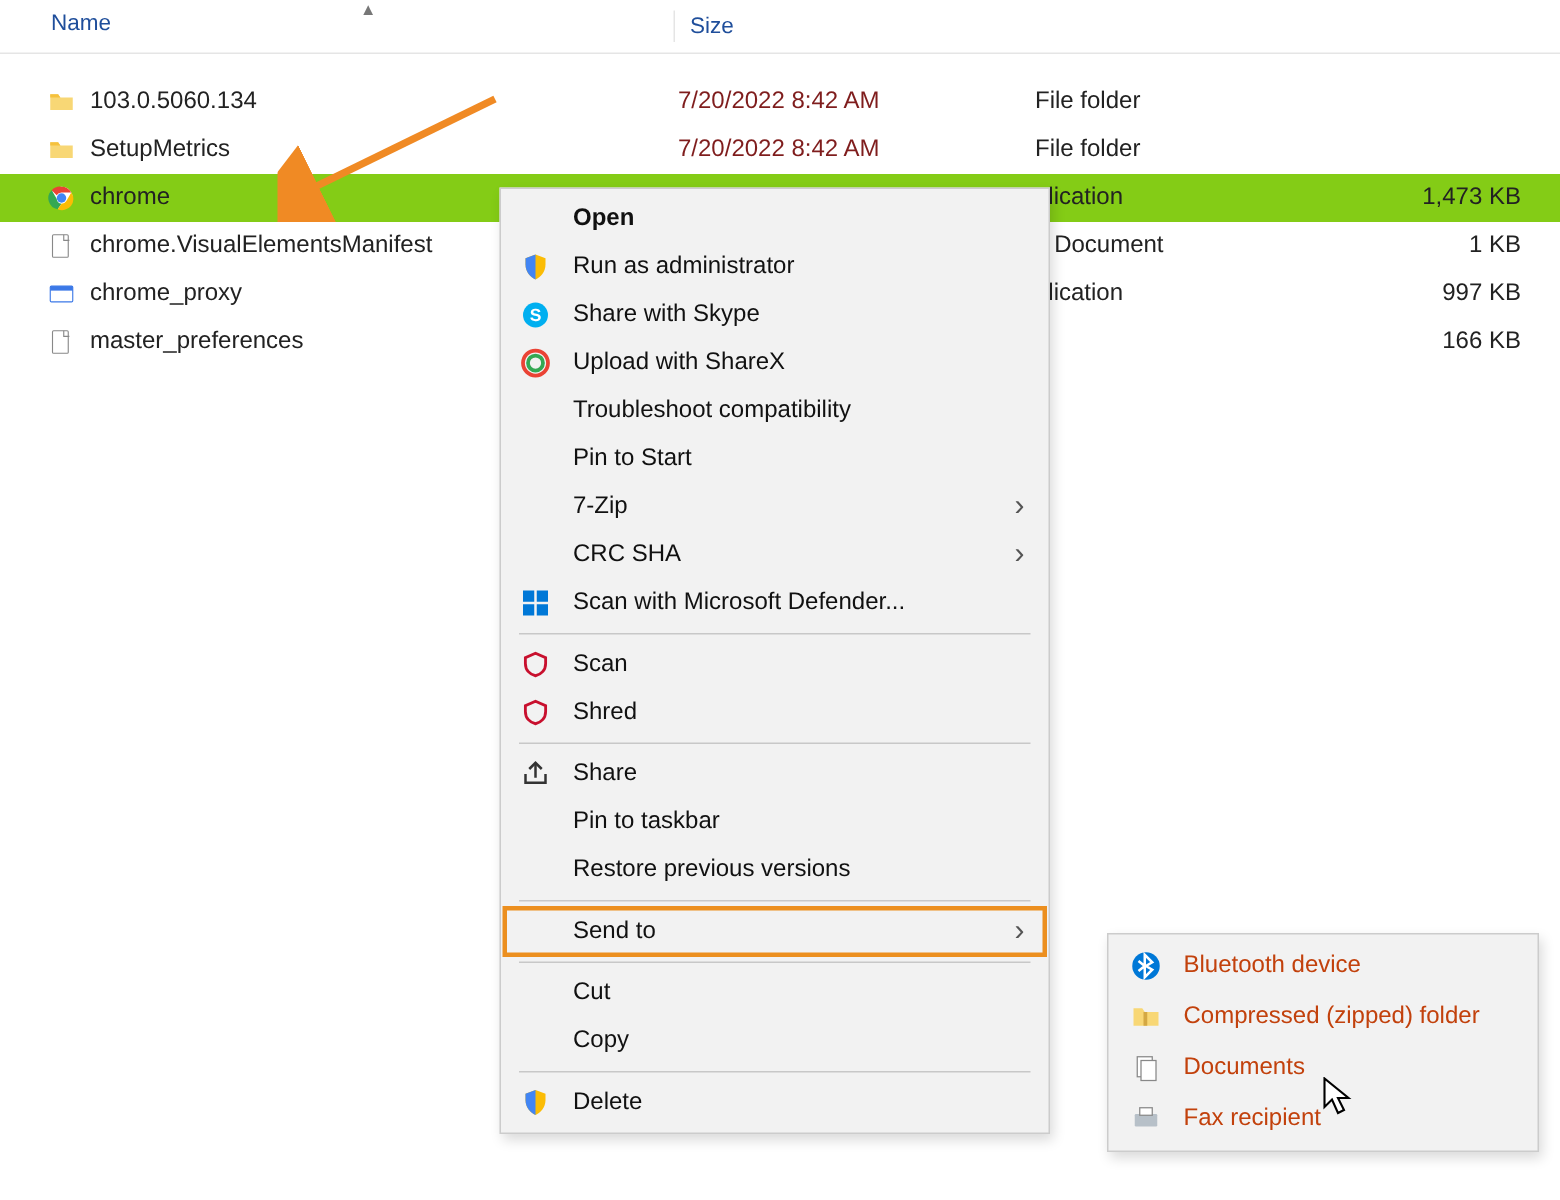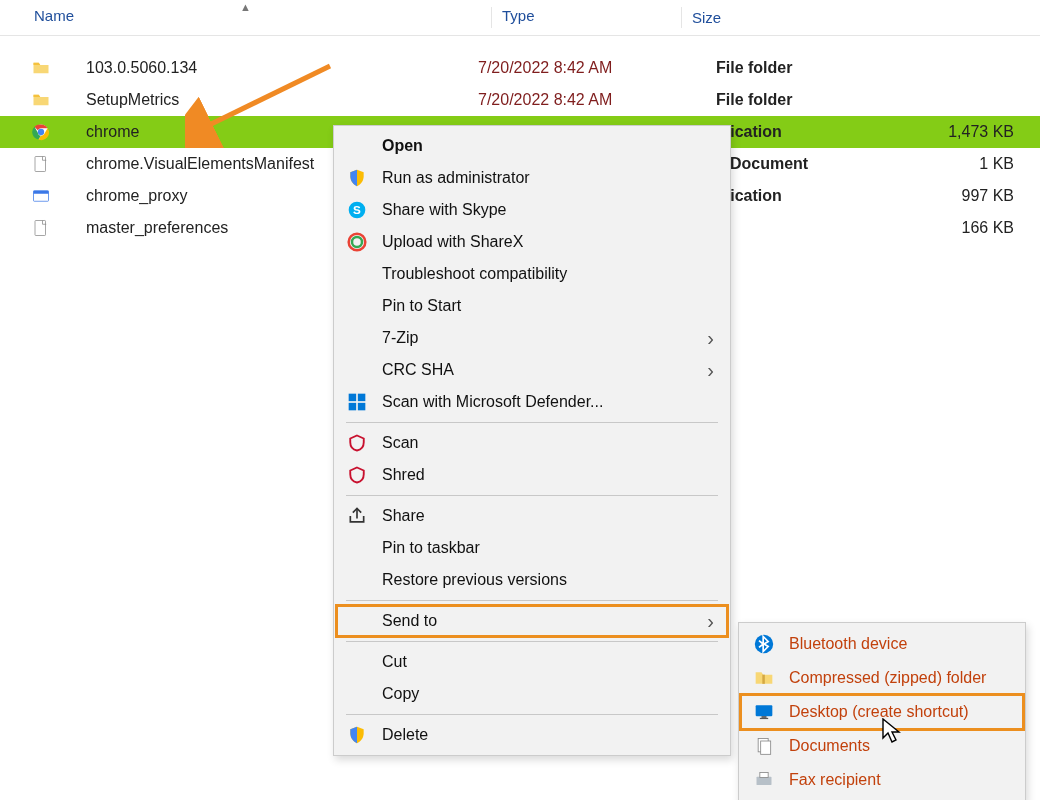--- a/index.html
+++ b/index.html
@@ -17,21 +17,21 @@
   .col-header {
     display: flex;
     border-bottom: 1px solid #e5e5e5;
     height: 36px;
     align-items: center;
     font-size: 15px;
     color: #1f4e9b;
     user-select: none;
   }
   .col-header .col { padding: 0 10px; }
-  .col-name  { width: 492px; padding-left: 34px !important; position: relative; }
+  .col-name  { width: 450px; padding-left: 34px !important; position: relative; }
   .col-date  { width: 240px; }
   .col-type  { width: 190px; }
   .col-size  { flex: 1; padding-right: 26px !important; }
   .col-sep { border-right: 1px solid #e5e5e5; height: 60%; }
   .sort-caret {
     position: absolute;
     left: 240px;
     top: -6px;
     font-size: 11px;
     color: #777;
@@ -41,39 +41,39 @@
   .file-row {
     display: flex;
     align-items: center;
     height: 32px;
     font-size: 16px;
     color: #222;
     padding-left: 30px;
   }
   .file-row.selected { background: #84cc16; }
   .file-row .icon { width: 22px; display: inline-flex; justify-content: center; }
-  .file-row .fname { width: 400px; padding-left: 8px; margin-left: 26px; }
+  .file-row .fname { width: 400px; padding-left: 8px; }
   .file-row .fdate { width: 238px; color: #7f1d1d; }
-  .file-row .ftype { width: 190px; color: #222; font-weight: bold; }
+  .file-row .ftype { width: 190px; color: #222; }
   .file-row .fsize { flex:1; text-align: right; padding-right: 26px; }
   
   .ic-folder svg, .ic-generic svg, .ic-chrome svg, .ic-proxy svg { width:18px; height:18px; display:block; }
   
   .arrow-annot {
     position: absolute;
     left: 185px;
     top: 58px;
     pointer-events: none;
   }
   
   .ctxmenu {
     position: absolute;
     left: 333px;
     top: 125px;
-    width: 398px;
+    width: 367px;
     background: #f2f2f2;
     border: 1px solid #ccc;
     box-shadow: 2px 4px 8px rgba(0,0,0,0.15);
     padding: 4px 2px;
   }
   .ctx-item {
     display: flex;
     align-items: center;
     height: 32px;
     padding-left: 46px;
@@ -132,21 +132,20 @@
   }
 </style>
 </head>
 <body>
 
 <div class="col-header">
   <div class="col col-name col-sep">
     <span>Name</span>
     <span class="sort-caret">▲</span>
   </div>
-  <div class="col col-type col-sep"><span>Type</span></div>
   <div class="col col-size"><span>Size</span></div>
 </div>
 
 <div class="file-rows">
 
   <div class="file-row">
     <span class="icon ic-folder">
       <svg viewBox="0 0 24 24">
           <path fill="#f8d775" d="M2 5h7l2 3h11v11H2z"></path>
           <path fill="#f5c13d" d="M2 5h7l2 3H2z"></path>
@@ -364,30 +363,20 @@
   </div>
   <div class="sub-item">
     <span class="sub-icon">
         <svg width="20" height="20" viewBox="0 0 24 24">
           <path fill="#f8d775" d="M2 5h7l2 3h11v11H2z"></path>
           <rect x="10" y="8" width="3" height="11" fill="#d4a843"></rect>
         </svg>
       </span>
     <span>Compressed (zipped) folder</span>
   </div>
-  <div class="sub-item highlighted">
-    <span class="sub-icon">
-        <svg width="20" height="20" viewBox="0 0 24 24">
-          <rect x="2" y="4" width="20" height="13" rx="1" fill="#0078d7"></rect>
-          <rect x="9" y="17" width="6" height="2" fill="#555"></rect>
-          <rect x="7" y="19" width="10" height="1.5" fill="#555"></rect>
-        </svg>
-      </span>
-    <span>Desktop (create shortcut)</span>
-  </div>
   <div class="sub-item">
     <span class="sub-icon">
         <svg width="20" height="20" viewBox="0 0 24 24">
           <rect x="5" y="3" width="12" height="16" fill="#fff" stroke="#888"></rect>
           <rect x="8" y="6" width="12" height="16" fill="#fff" stroke="#888"></rect>
         </svg>
       </span>
     <span>Documents</span>
   </div>
   <div class="sub-item">

